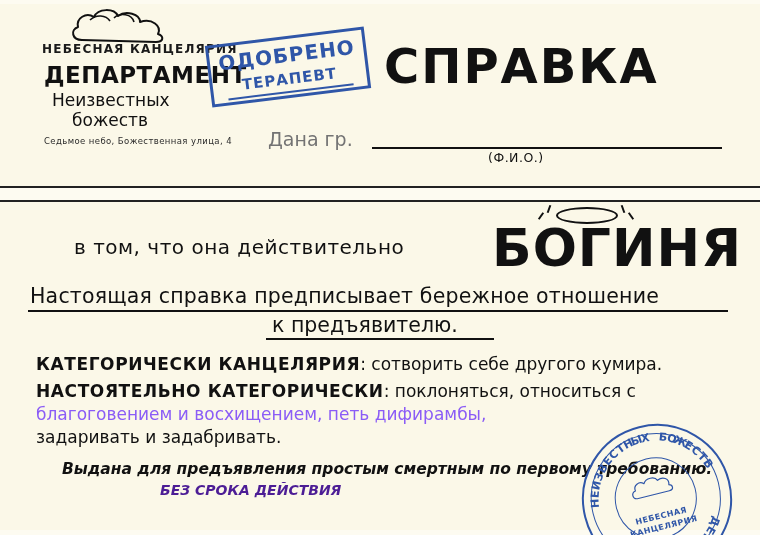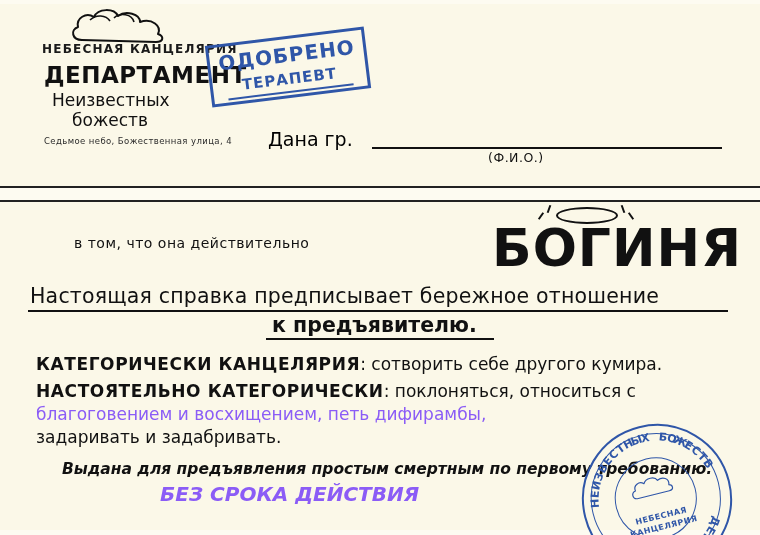--- a/index.html
+++ b/index.html
@@ -135,21 +135,21 @@
     font-weight: bold;
     letter-spacing: 2px;
     color: #111;
   }
 
   .given-label {
     position: absolute;
     left: 268px;
     top: 128px;
     font-size: 19px;
-    color: #000000;
+    color: #737373;
     text-align: center;
   }
   .given-rule {
     position: absolute;
     left: 372px;
     top: 147px;
     width: 350px;
     height: 2px;
     background: #111;
   }
@@ -173,21 +173,21 @@
     border-top: 2px solid #222;
     border-bottom: 2px solid #222;
     box-sizing: border-box;
   }
 
   
   .body-line1 {
     position: absolute;
     left: 74px;
     top: 235px;
-    font-size: 14px;
+    font-size: 20px;
     color: #111;
     letter-spacing: 0.5px;
   }
   .goddess {
     position: absolute;
     left: 492px;
     top: 218px;
     font-size: 52px;
     font-weight: bold;
     letter-spacing: 1px;
@@ -224,21 +224,20 @@
     width: 700px;
     height: 2px;
     background: #111;
   }
   .pres-line2 {
     position: absolute;
     left: 272px;
     top: 313px;
     font-size: 20.5px;
     color: #111;
-    font-weight: bold;
   }
   .pres-rule2 {
     position: absolute;
     left: 266px;
     top: 338px;
     width: 228px;
     height: 2px;
     background: #111;
   }
 
@@ -276,24 +275,24 @@
     top: 460px;
     font-size: 15.5px;
     font-weight: bold;
     font-style: italic;
     color: #111;
   }
   .footer2 {
     position: absolute;
     left: 160px;
     top: 482px;
-    font-size: 20px;
+    font-size: 14px;
     font-weight: bold;
     font-style: italic;
-    color: #8b5cf6;
+    color: #4c1d95;
   }
 
   
   .round-stamp {
     position: absolute;
     left: 582px;
     top: 424px;
     width: 150px;
     height: 150px;
     transform: rotate(-14deg);
@@ -361,20 +360,21 @@
     <div class="dept-sub1">Неизвестных</div>
     <div class="dept-sub2">божеств</div>
     <div class="address">Седьмое небо, Божественная улица, 4</div>
 
     <div class="approved-stamp">
       <div class="line1">ОДОБРЕНО</div>
       <div class="line2">ТЕРАПЕВТ</div>
       <div class="underline"></div>
     </div>
 
+    <div class="doc-title">СПРАВКА</div>
 
     <div class="given-label">Дана гр.</div>
     <div class="given-rule"></div>
     <div class="fio-label">(Ф.И.О.)</div>
   </div>
 
   <div class="band"></div>
 
   <div class="body-line1">в том, что она действительно</div>
 

